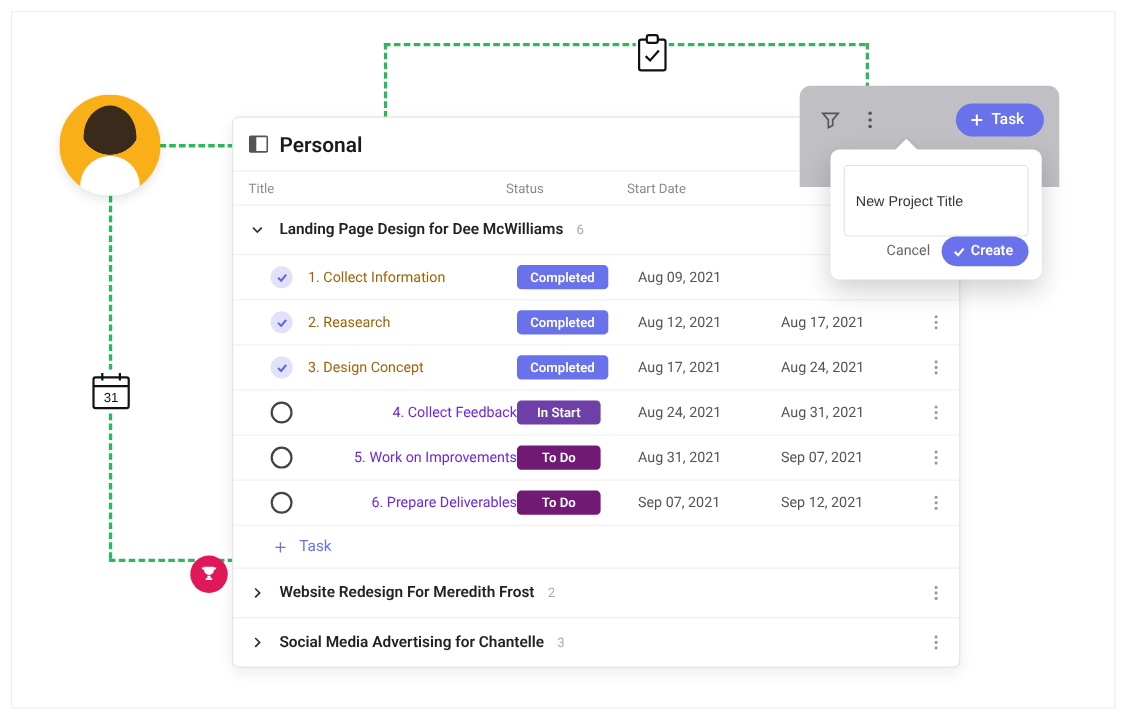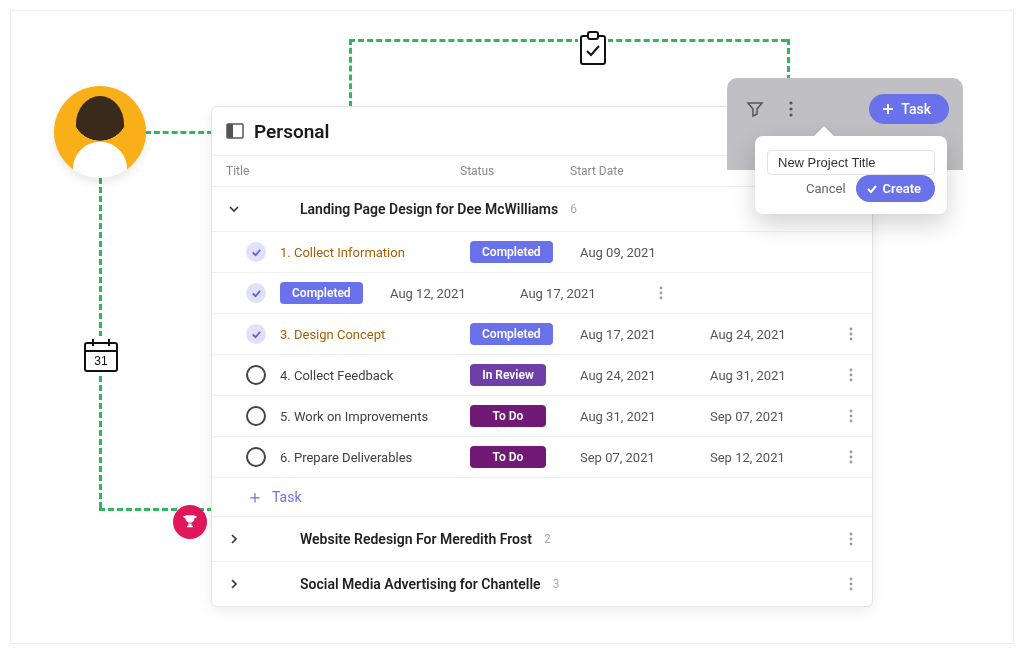--- a/index.html
+++ b/index.html
@@ -131,21 +131,21 @@
     border-top:1px solid #eee;
     font-size: 14px;
     gap: 8px;
   }
   .group-row.simple { padding-left: 10px; align-items: center; }
   .chev {
     width:24px; height:24px; display:flex; align-items:center; justify-content:center;
     color:#555;
     cursor:pointer;
   }
-  .group-name { font-weight:600; color:#222;margin-left:46px; }
+  .group-name { font-weight:600; color:#222; }
   .group-count { color:#aaa; font-size:12px; margin-left:4px; }
   .group-flex { flex:1; }
   .kebab {
     width:22px; height:22px; display:flex; align-items:center; justify-content:center;
     color:#999; cursor:pointer;
   }
 
   .task-row {
     display:flex; align-items:center;
     padding: 9px 10px 9px 34px;
@@ -154,21 +154,21 @@
   }
   .check {
     width:20px; height:20px; border-radius:50%;
     display:flex; align-items:center; justify-content:center;
     margin-right: 14px;
     flex-shrink:0;
   }
   .check.done { background:#e1e2fa; color:#5a63e6; }
   .check.open { border:2px solid #444; }
   .task-name { flex:1; color:#a16207; }
-  .task-name.active { color:#404040; }
+  .task-name.active { color:#6d28d9;text-align:right; }
   .badge {
     display:inline-block;
     padding: 4px 12px;
     border-radius: 4px;
     font-size:12px; font-weight:600; color:#fff;
     text-align:center;
     min-width: 76px;
   }
   .b-completed { background:#6a72eb; }
   .b-review { background:#6e3fa6; }
@@ -228,21 +228,21 @@
     content:"";
     position:absolute; top:-7px; left:62px;
     width:14px;height:14px; background:#fff;
     transform:rotate(45deg);
     box-shadow:-2px -2px 3px rgba(0,0,0,0.04);
   }
   .proj-input {
     width:100%;
     border:1px solid #e2e2e6;
     border-radius:4px;
-    padding:4px 10px;
+    padding:24px 10px;
     font-size:13px;
     color:#333;
   }
   .pop-actions {
     display:flex; justify-content:flex-end; gap:10px;
     align-items:center;
   }
   .cancel {
     font-size:13px; color:#666; cursor:pointer;
   }
@@ -348,20 +348,21 @@
           <span class="cell-date">Aug 09, 2021</span>
           <span class="cell-date"></span>
           <span class="kebab"></span>
         </div>
         <div class="task-row">
           <span class="check done">
             <svg width="11" height="11" viewBox="0 0 12 12">
               <path d="M2 6 l3 3 l5 -6" fill="none" stroke="#5a63e6" stroke-width="2"></path>
             </svg>
           </span>
+          <span class="task-name">2. Reasearch</span>
           <span class="cell-status"><span class="badge b-completed">Completed</span></span>
           <span class="cell-date">Aug 12, 2021</span>
           <span class="cell-date">Aug 17, 2021</span>
           <span class="kebab">
             <svg width="4" height="14" viewBox="0 0 4 14">
               <circle cx="2" cy="2" r="1.4" fill="#999"></circle>
               <circle cx="2" cy="7" r="1.4" fill="#999"></circle>
               <circle cx="2" cy="12" r="1.4" fill="#999"></circle>
             </svg>
           </span>
@@ -380,21 +381,21 @@
             <svg width="4" height="14" viewBox="0 0 4 14">
               <circle cx="2" cy="2" r="1.4" fill="#999"></circle>
               <circle cx="2" cy="7" r="1.4" fill="#999"></circle>
               <circle cx="2" cy="12" r="1.4" fill="#999"></circle>
             </svg>
           </span>
         </div>
         <div class="task-row">
           <span class="check open"></span>
           <span class="task-name active">4. Collect Feedback</span>
-          <span class="cell-status"><span class="badge b-review">In Review</span></span>
+          <span class="cell-status"><span class="badge b-review">In Start</span></span>
           <span class="cell-date">Aug 24, 2021</span>
           <span class="cell-date">Aug 31, 2021</span>
           <span class="kebab">
             <svg width="4" height="14" viewBox="0 0 4 14">
               <circle cx="2" cy="2" r="1.4" fill="#999"></circle>
               <circle cx="2" cy="7" r="1.4" fill="#999"></circle>
               <circle cx="2" cy="12" r="1.4" fill="#999"></circle>
             </svg>
           </span>
         </div>

